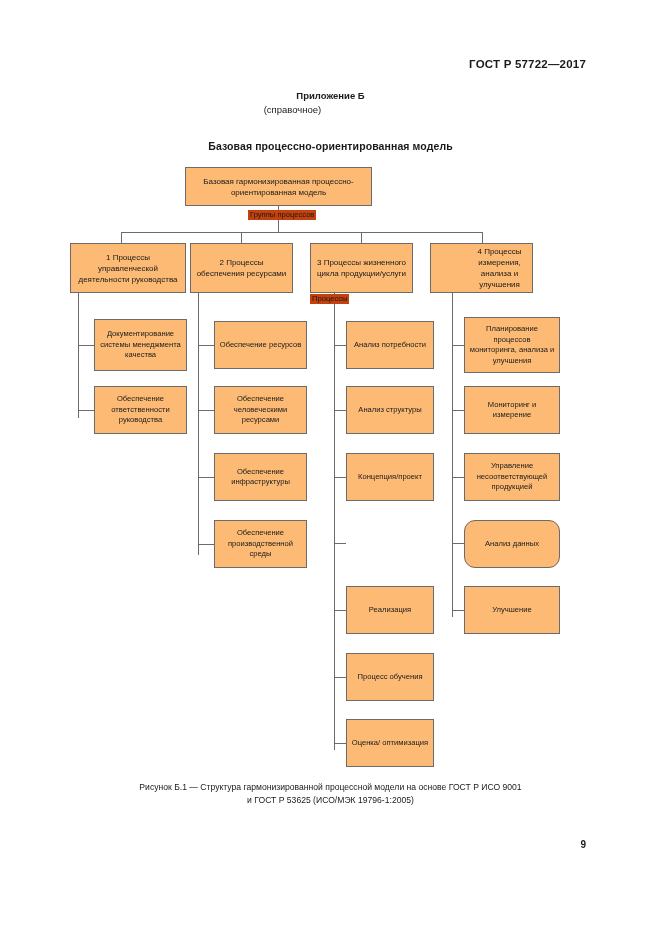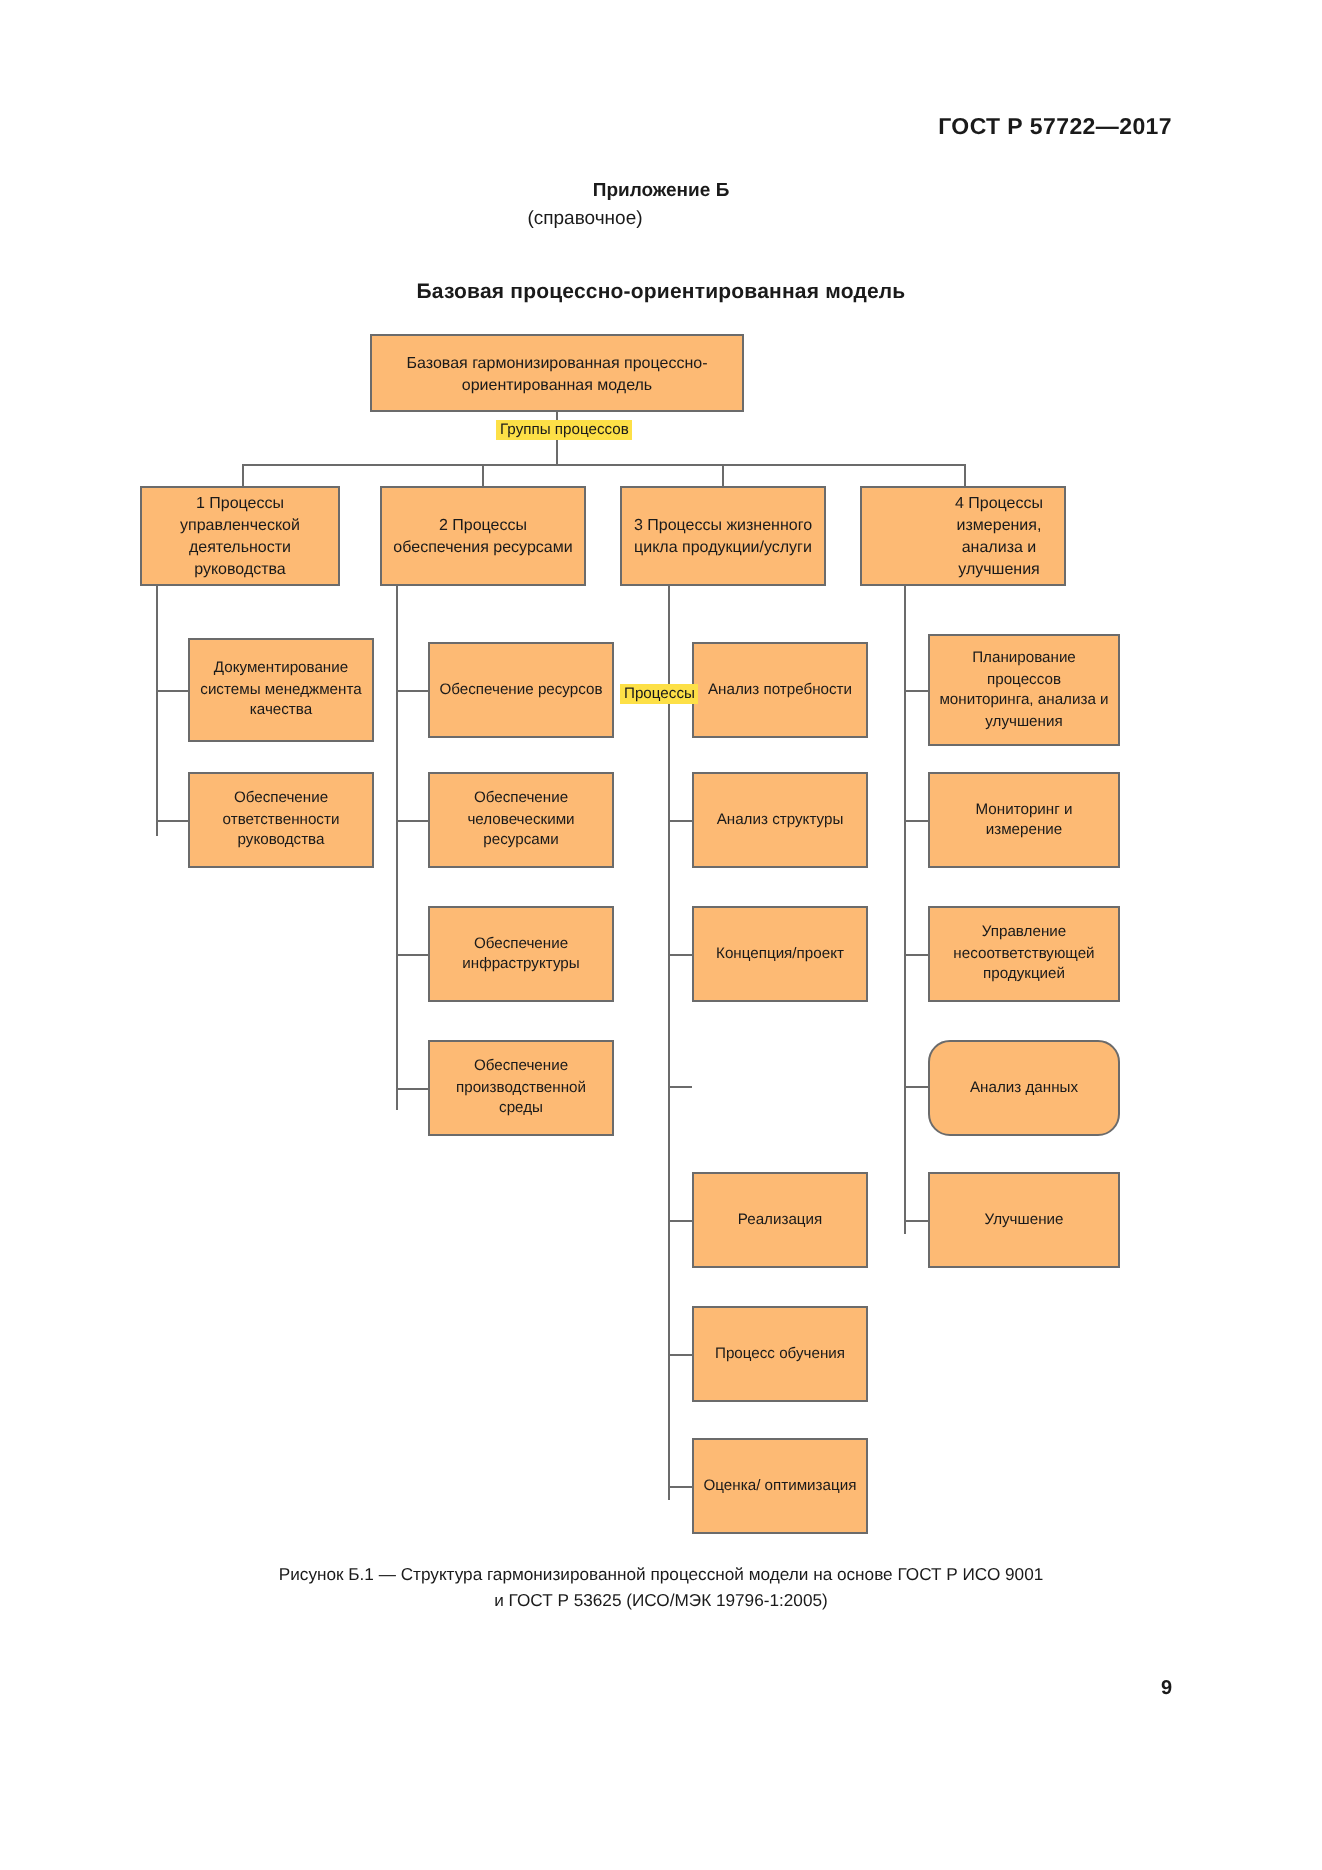--- a/index.html
+++ b/index.html
@@ -91,21 +91,21 @@
   .edge {
     position: absolute;
     background: #6b6b6b;
     z-index: 1;
   }
   .edge.h { height: 1px; }
   .edge.v { width: 1px; }
 
   .edge-label {
     position: absolute;
-    background: #fde047;
+    background: #c2410c;
     font-size: 7.6px;
     line-height: 10px;
     color: #1a1a1a;
     padding: 0 2px;
     white-space: nowrap;
     z-index: 4;
   }
 
   
   .fig-caption {
@@ -148,29 +148,29 @@
 
     <div class="edge-label" style="left:248px; top:210px;">Группы процессов</div>
 
     <div class="edge h" style="left:121px; top:232px; width:361px;"></div>
 
     <div class="edge v" style="left:121px; top:232px; height:11px;"></div>
     <div class="edge v" style="left:241px; top:232px; height:11px;"></div>
     <div class="edge v" style="left:361px; top:232px; height:11px;"></div>
     <div class="edge v" style="left:482px; top:232px; height:11px;"></div>
 
-    <div class="node group" style="left:70px; top:243px; width:100px; height:50px;">1 Процессы управленческой деятельности руководства</div>
+    <div class="node group" style="left:70px; top:243px; width:116px; height:50px;">1 Процессы управленческой деятельности руководства</div>
 
     <div class="node group" style="left:190px; top:243px; width:103px; height:50px;">2 Процессы обеспечения ресурсами</div>
 
     <div class="node group" style="left:310px; top:243px; width:103px; height:50px;">3 Процессы жизненного цикла продукции/услуги</div>
 
     <div class="node group" style="left:430px; top:243px; width:103px; height:50px;padding-left:40px;">4 Процессы измерения, анализа и улучшения</div>
 
-    <div class="edge-label" style="left:310px; top:294px;margin-top:48px;">Процессы</div>
+    <div class="edge-label" style="left:310px; top:294px;">Процессы</div>
 
     <div class="edge v" style="left:78px; top:293px; height:125px;"></div>
     <div class="edge h" style="left:78px; top:345px; width:16px;"></div>
     <div class="edge h" style="left:78px; top:410px; width:16px;"></div>
 
     <div class="node" style="left:94px; top:319px; width:93px; height:52px;">Документирование системы менеджмента качества</div>
     <div class="node" style="left:94px; top:386px; width:93px; height:48px;">Обеспечение ответственности руководства</div>
 
     <div class="edge v" style="left:198px; top:293px; height:262px;"></div>
     <div class="edge h" style="left:198px; top:345px; width:16px;"></div>

